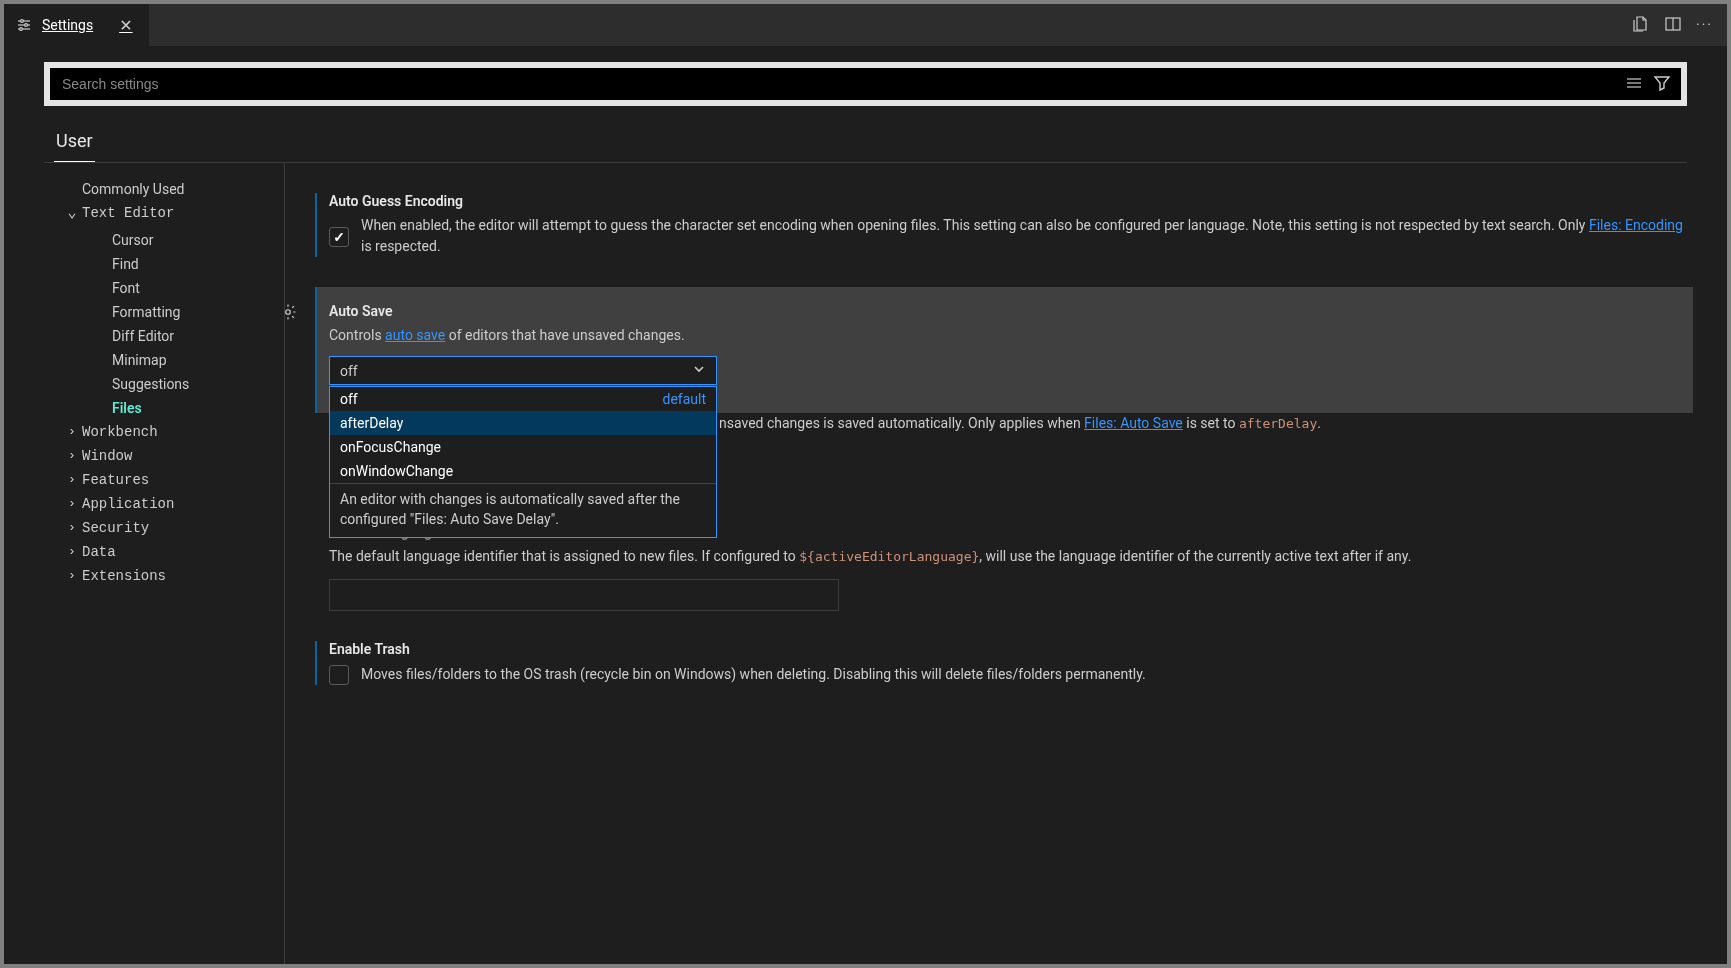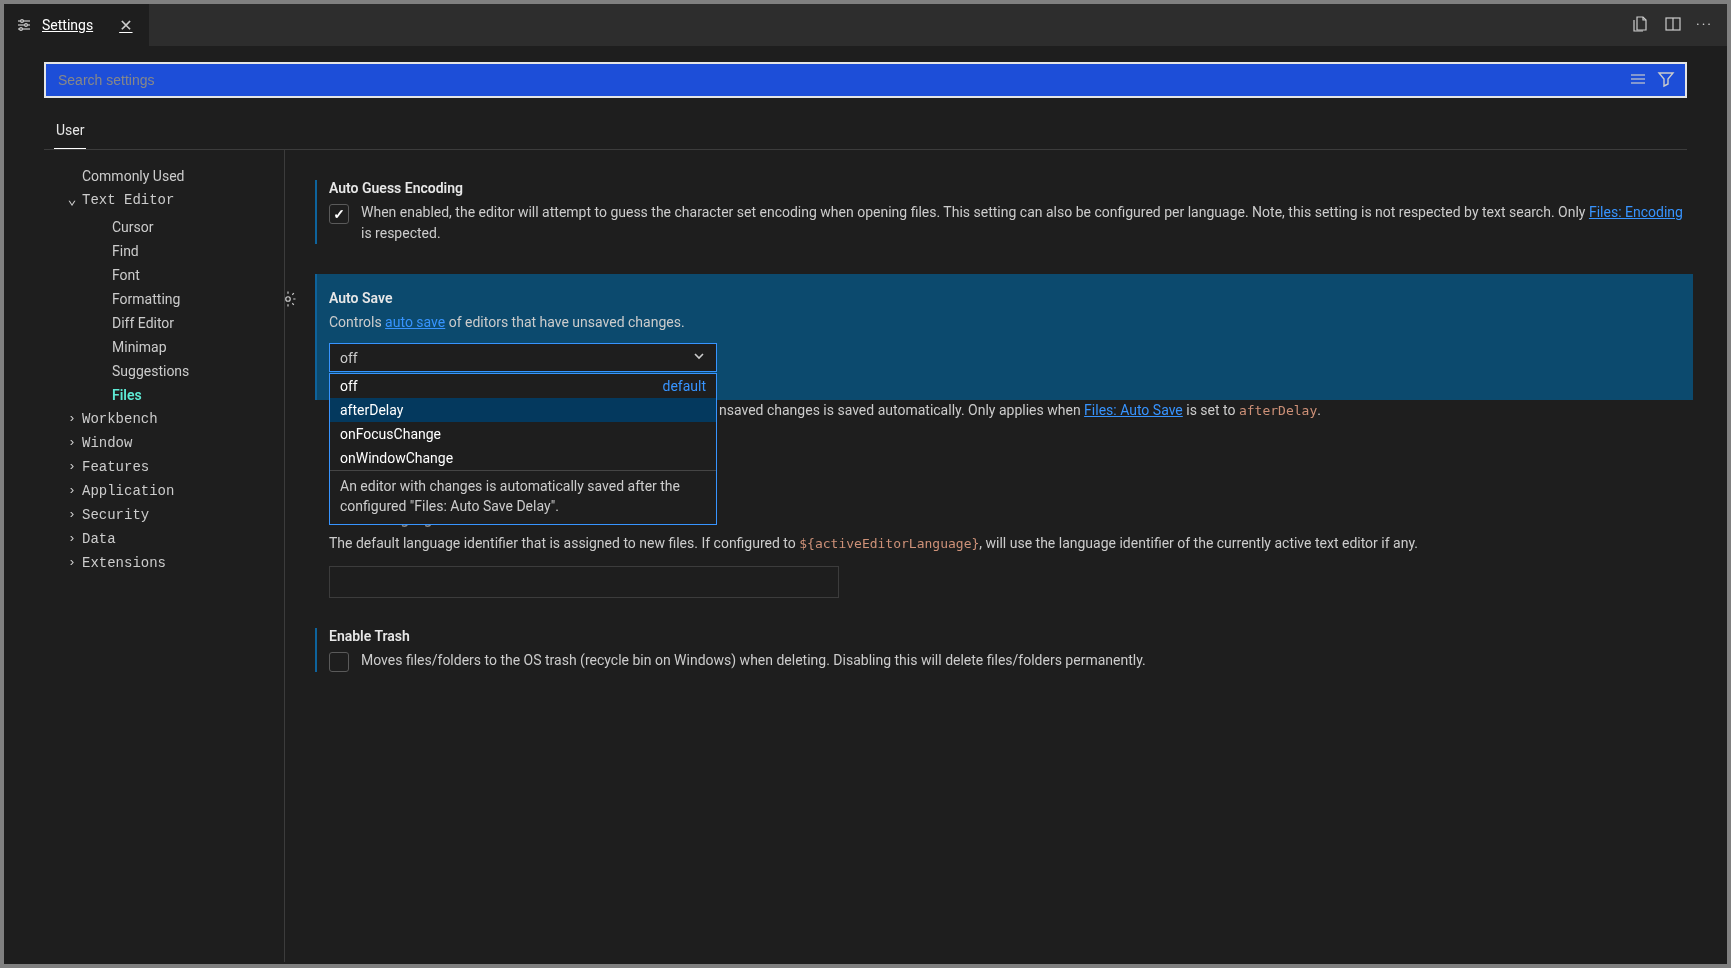--- a/index.html
+++ b/index.html
@@ -35,43 +35,43 @@
 .tabbar-actions { display: flex; align-items: center; gap: 14px; padding: 0 14px; color: #cccccc; }
 .tabbar-actions svg, .tabbar-actions span { cursor: pointer; }
 
 .search-row {
   padding: 16px 40px 8px 40px;
 }
 .search-wrapper {
   position: relative;
   display: flex;
   align-items: center;
-  border: 2px solid #e5e5e5;
-  background: #1d4ed8;
+  border: 6px solid #e5e5e5;
+  background: #000000;
 }
 .search-input {
   flex: 1;
   background: transparent;
   border: none;
   outline: none;
   color: #cccccc;
   font-size: 14px;
   padding: 8px 12px;
 }
 .search-input::placeholder { color: #888888; }
 .search-actions { display: flex; align-items: center; gap: 10px; padding: 0 10px; color: #cccccc; }
 
 .scope-row {
   padding: 10px 40px 0 50px;
 }
 .scope-tab {
   display: inline-block;
   padding: 6px 2px 10px 2px;
   color: #e7e7e7;
-  font-size: 14px;
+  font-size: 18px;
   border-bottom: 1px solid #ffffff;
 }
 .scope-underline {
   height: 1px;
   background: #3c3c3c;
   margin: 0 40px;
 }
 
 .body-row {
   display: flex;
@@ -118,42 +118,42 @@
 }
 .setting::before {
   content: "";
   position: absolute;
   left: 0; top: 0; bottom: 0;
   width: 2px;
   background: #0e639c;
 }
 .setting.no-indicator::before { display: none; }
 .setting.active {
-  background: #0c4a6e;
+  background: #404040;
   padding: 16px 29px 28px 14px;
 }
 .setting.active::before { left: 0; }
 .setting-title {
   font-weight: 600;
   color: #e7e7e7;
   margin-bottom: 6px;
   font-size: 14px;
 }
 .setting-desc {
   color: #cccccc;
   line-height: 1.5;
 }
 .setting-desc a, .link { color: #3794ff; text-decoration: underline; cursor: pointer; }
 .setting-desc code.inline-code {
   color: #ce9178;
   font-family: Consolas, Monaco, monospace;
   font-size: 13px;
 }
 
-.checkbox-row { display: flex; align-items: flex-start; gap: 12px; }
+.checkbox-row { display: flex; align-items: center; gap: 12px; }
 .checkbox {
   width: 20px; height: 20px;
   border: 1px solid #5a5a5a;
   border-radius: 3px;
   display: flex; align-items: center; justify-content: center;
   flex-shrink: 0;
   margin-top: 2px;
   cursor: pointer;
   background: #1e1e1e;
 }
@@ -409,21 +409,21 @@
 
     <div class="setting no-indicator hidden-by-dropdown">
       <div class="setting-desc behind-overlay" style="margin-left:390px; margin-top:-80px;">
         <span>nsaved changes is saved automatically. Only applies when </span><a class="link">Files: Auto Save</a><span> is set to </span><code class="inline-code">afterDelay</code><span>.</span>
       </div>
     </div>
 
     <div class="setting no-indicator" style="margin-top:90px;">
       <div class="setting-title" style="color:#888888;">Default Language</div>
       <div class="setting-desc">
-        <span>The default language identifier that is assigned to new files. If configured to </span><code class="inline-code">${activeEditorLanguage}</code><span>, will use the language identifier of the currently active text editor if any.</span>
+        <span>The default language identifier that is assigned to new files. If configured to </span><code class="inline-code">${activeEditorLanguage}</code><span>, will use the language identifier of the currently active text after if any.</span>
       </div>
       <input class="text-input" value="" style="">
     </div>
 
     <div class="setting">
       <div class="setting-title">Enable Trash</div>
       <div class="checkbox-row">
         <div class="checkbox"></div>
         <div class="setting-desc">Moves files/folders to the OS trash (recycle bin on Windows) when deleting. Disabling this will delete files/folders permanently.</div>
       </div>

